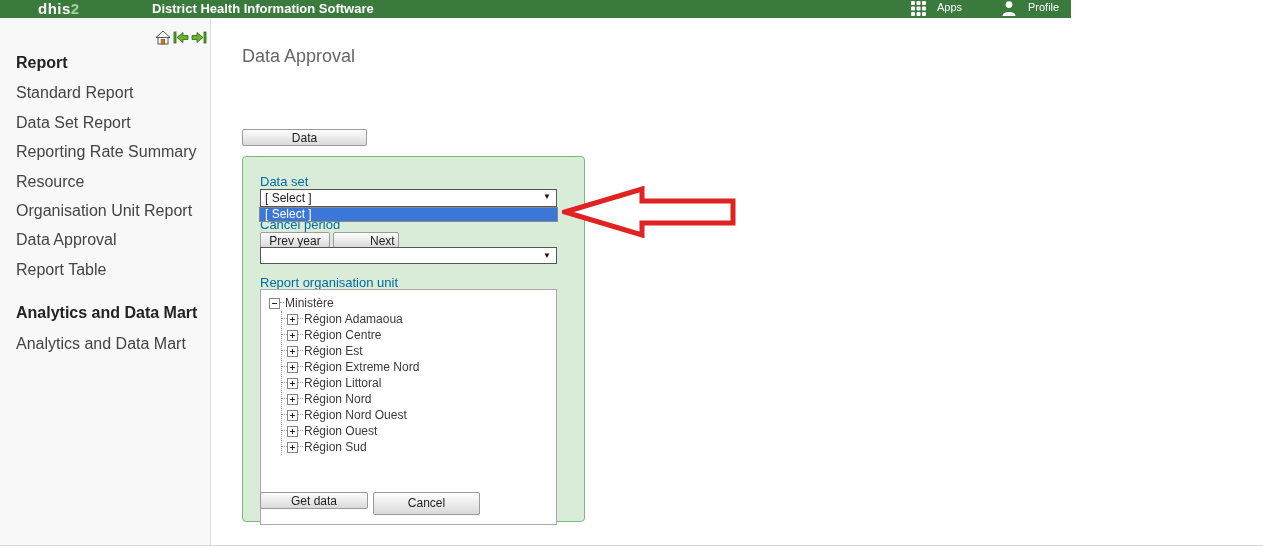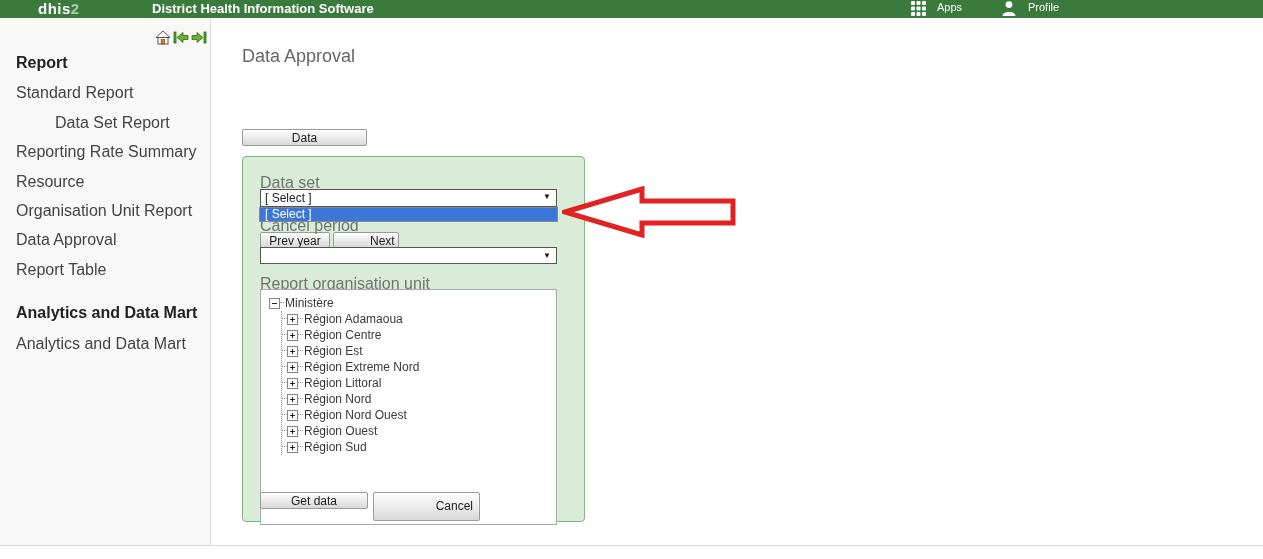--- a/index.html
+++ b/index.html
@@ -1,20 +1,20 @@
 <!DOCTYPE html>
 <html style="--header-green: #3a7a3c; --logo-accent: #a8cfa1; --panel-bg: #d8ecd8; --panel-border: #7cb97c; --select-highlight: #3b77d8; --arrow-red: #e02222;"><head>
 <meta charset="utf-8">
 <style>
   html,body{margin:0;padding:0;}
   body{font-family:"Liberation Sans","DejaVu Sans",sans-serif;background:#fff;}
   #app{position:relative;width:1263px;height:559px;background:#fff;overflow:hidden;}
 
   
-  .header{position:absolute;left:0;top:0;width:1263px;height:18px;background:var(--header-green,#3a7a3c);}
+  .header{position:absolute;left:0;top:0;width:1071px;height:18px;background:var(--header-green,#3a7a3c);}
   .logo{position:absolute;left:38px;top:0;height:18px;line-height:17px;font-size:15px;font-weight:bold;color:#fff;letter-spacing:.5px;}
   .logo .accent{color:var(--logo-accent,#a8cfa1);}
   .app-title{position:absolute;left:152px;top:0;height:18px;line-height:17px;font-size:13px;font-weight:bold;color:#fff;}
   .hdr-group{position:absolute;top:0;height:18px;display:flex;align-items:flex-start;color:#fff;font-size:11px;}
   .hdr-group .lbl{line-height:14px;margin-left:10px;}
   .hdr-apps{left:910px;}
   .hdr-profile{left:1000px;}
 
   
   .sidebar{position:absolute;left:0;top:18px;width:210px;height:527px;background:#f8f8f8;border-right:1px solid #ddd;}
@@ -27,21 +27,21 @@
   
   .page-title{position:absolute;left:242px;top:46px;font-size:18px;color:#666;}
   .status-box{position:absolute;left:242px;top:84px;width:420px;height:30px;background:#f3f3f3;border:1px solid #cfcfcf;font-size:12px;color:#333;line-height:30px;}
   .status-box .s-label{margin-left:10px;}
   .status-box .s-value{margin-left:20px;}
 
   .btn{background:linear-gradient(#fefefe,#d9d9d9);border:1px solid #9b9b9b;border-radius:2px;font-size:12px;color:#222;text-align:center;box-sizing:border-box;cursor:pointer;font-family:inherit;}
   .data-btn{position:absolute;left:242px;top:129px;width:125px;height:17px;line-height:15px;}
 
   .panel{position:absolute;left:242px;top:156px;width:343px;height:366px;background:var(--panel-bg,#d8ecd8);border:1px solid var(--panel-border,#7cb97c);border-radius:4px;box-sizing:border-box;}
-  .fld-label{position:absolute;font-size:16px;color:#737373;white-space:nowrap;}
+  .fld-label{position:absolute;font-size:13px;color:#0369a1;white-space:nowrap;}
 
   .sel{position:absolute;left:260px;width:297px;background:#fff;border:1px solid #555;box-sizing:border-box;font-size:12px;color:#222;line-height:16px;padding-left:4px;cursor:pointer;}
   .sel .arrow{position:absolute;right:5px;top:50%;transform:translateY(-54%);font-size:8px;color:#111;}
   .sel1{top:189px;height:18px;}
   .sel2{top:247px;height:17px;line-height:15px;}
 
   .droplist{position:absolute;left:259px;top:207px;width:299px;background:#fff;border:1px solid #888;box-sizing:border-box;z-index:5;}
   .droplist .opt{height:13px;line-height:13px;background:var(--select-highlight,#3b77d8);color:#fff;font-size:12px;padding-left:5px;cursor:pointer;}
 
   .yr-btn{position:absolute;height:16px;line-height:14px;}
@@ -52,21 +52,21 @@
   .trow{height:16px;display:flex;align-items:center;white-space:nowrap;cursor:pointer;}
   .exp{position:relative;width:9px;height:9px;border:1px solid #858585;background:#fff;box-sizing:content-box;flex:0 0 auto;}
   .exp::before{content:"";position:absolute;left:2px;top:4px;width:5px;height:1px;background:#222;}
   .exp.plus::after{content:"";position:absolute;left:4px;top:2px;width:1px;height:5px;background:#222;}
   .tick{width:4px;height:1px;border-top:1px dotted #9a9a9a;flex:0 0 auto;}
   .tlabel{margin-left:1px;}
   .tchildren{margin-left:12px;border-left:1px dotted #9a9a9a;}
   .tchildren .trow .tick{width:5px;}
 
   .getdata-btn{position:absolute;left:260px;top:492px;width:108px;height:17px;line-height:15px;}
-  .cancel-btn{position:absolute;left:373px;top:492px;width:107px;height:29px;line-height:15px;text-align:right;}
+  .cancel-btn{position:absolute;left:373px;top:492px;width:107px;height:23px;line-height:15px;}
 
   .red-arrow{position:absolute;left:562px;top:186px;z-index:6;}
 </style>
 </head>
 <body>
 
 <div id="app">
 
   <div class="header">
     <div class="logo"><span>dhis</span><span class="accent">2</span></div>
@@ -118,21 +118,21 @@
       <span>
         <svg width="16" height="15" viewBox="0 0 16 15">
           <rect x="13" y="2" width="2" height="11" fill="#55a028" stroke="#2d6b12" stroke-width="0.8"></rect>
           <polygon points="12,7.5 6,2.5 6,5.5 1,5.5 1,9.5 6,9.5 6,12.5" fill="#6ab32f" stroke="#2d6b12" stroke-width="0.8"></polygon>
         </svg>
       </span>
     </div>
 
     <div class="side-item side-header" style="top:36px;">Report</div>
     <div class="side-item" style="top:66px;">Standard Report</div>
-    <div class="side-item" style="top:96px;margin-left:39px;">Data Set Report</div>
+    <div class="side-item" style="top:96px;">Data Set Report</div>
     <div class="side-item" style="top:125px;">Reporting Rate Summary</div>
     <div class="side-item" style="top:155px;">Resource</div>
     <div class="side-item" style="top:184px;">Organisation Unit Report</div>
     <div class="side-item" style="top:213px;">Data Approval</div>
     <div class="side-item" style="top:243px;">Report Table</div>
     <div class="side-item side-header" style="top:286px;">Analytics and Data Mart</div>
     <div class="side-item" style="top:317px;">Analytics and Data Mart</div>
   </div>
 
   <div class="bottom-line"></div>

